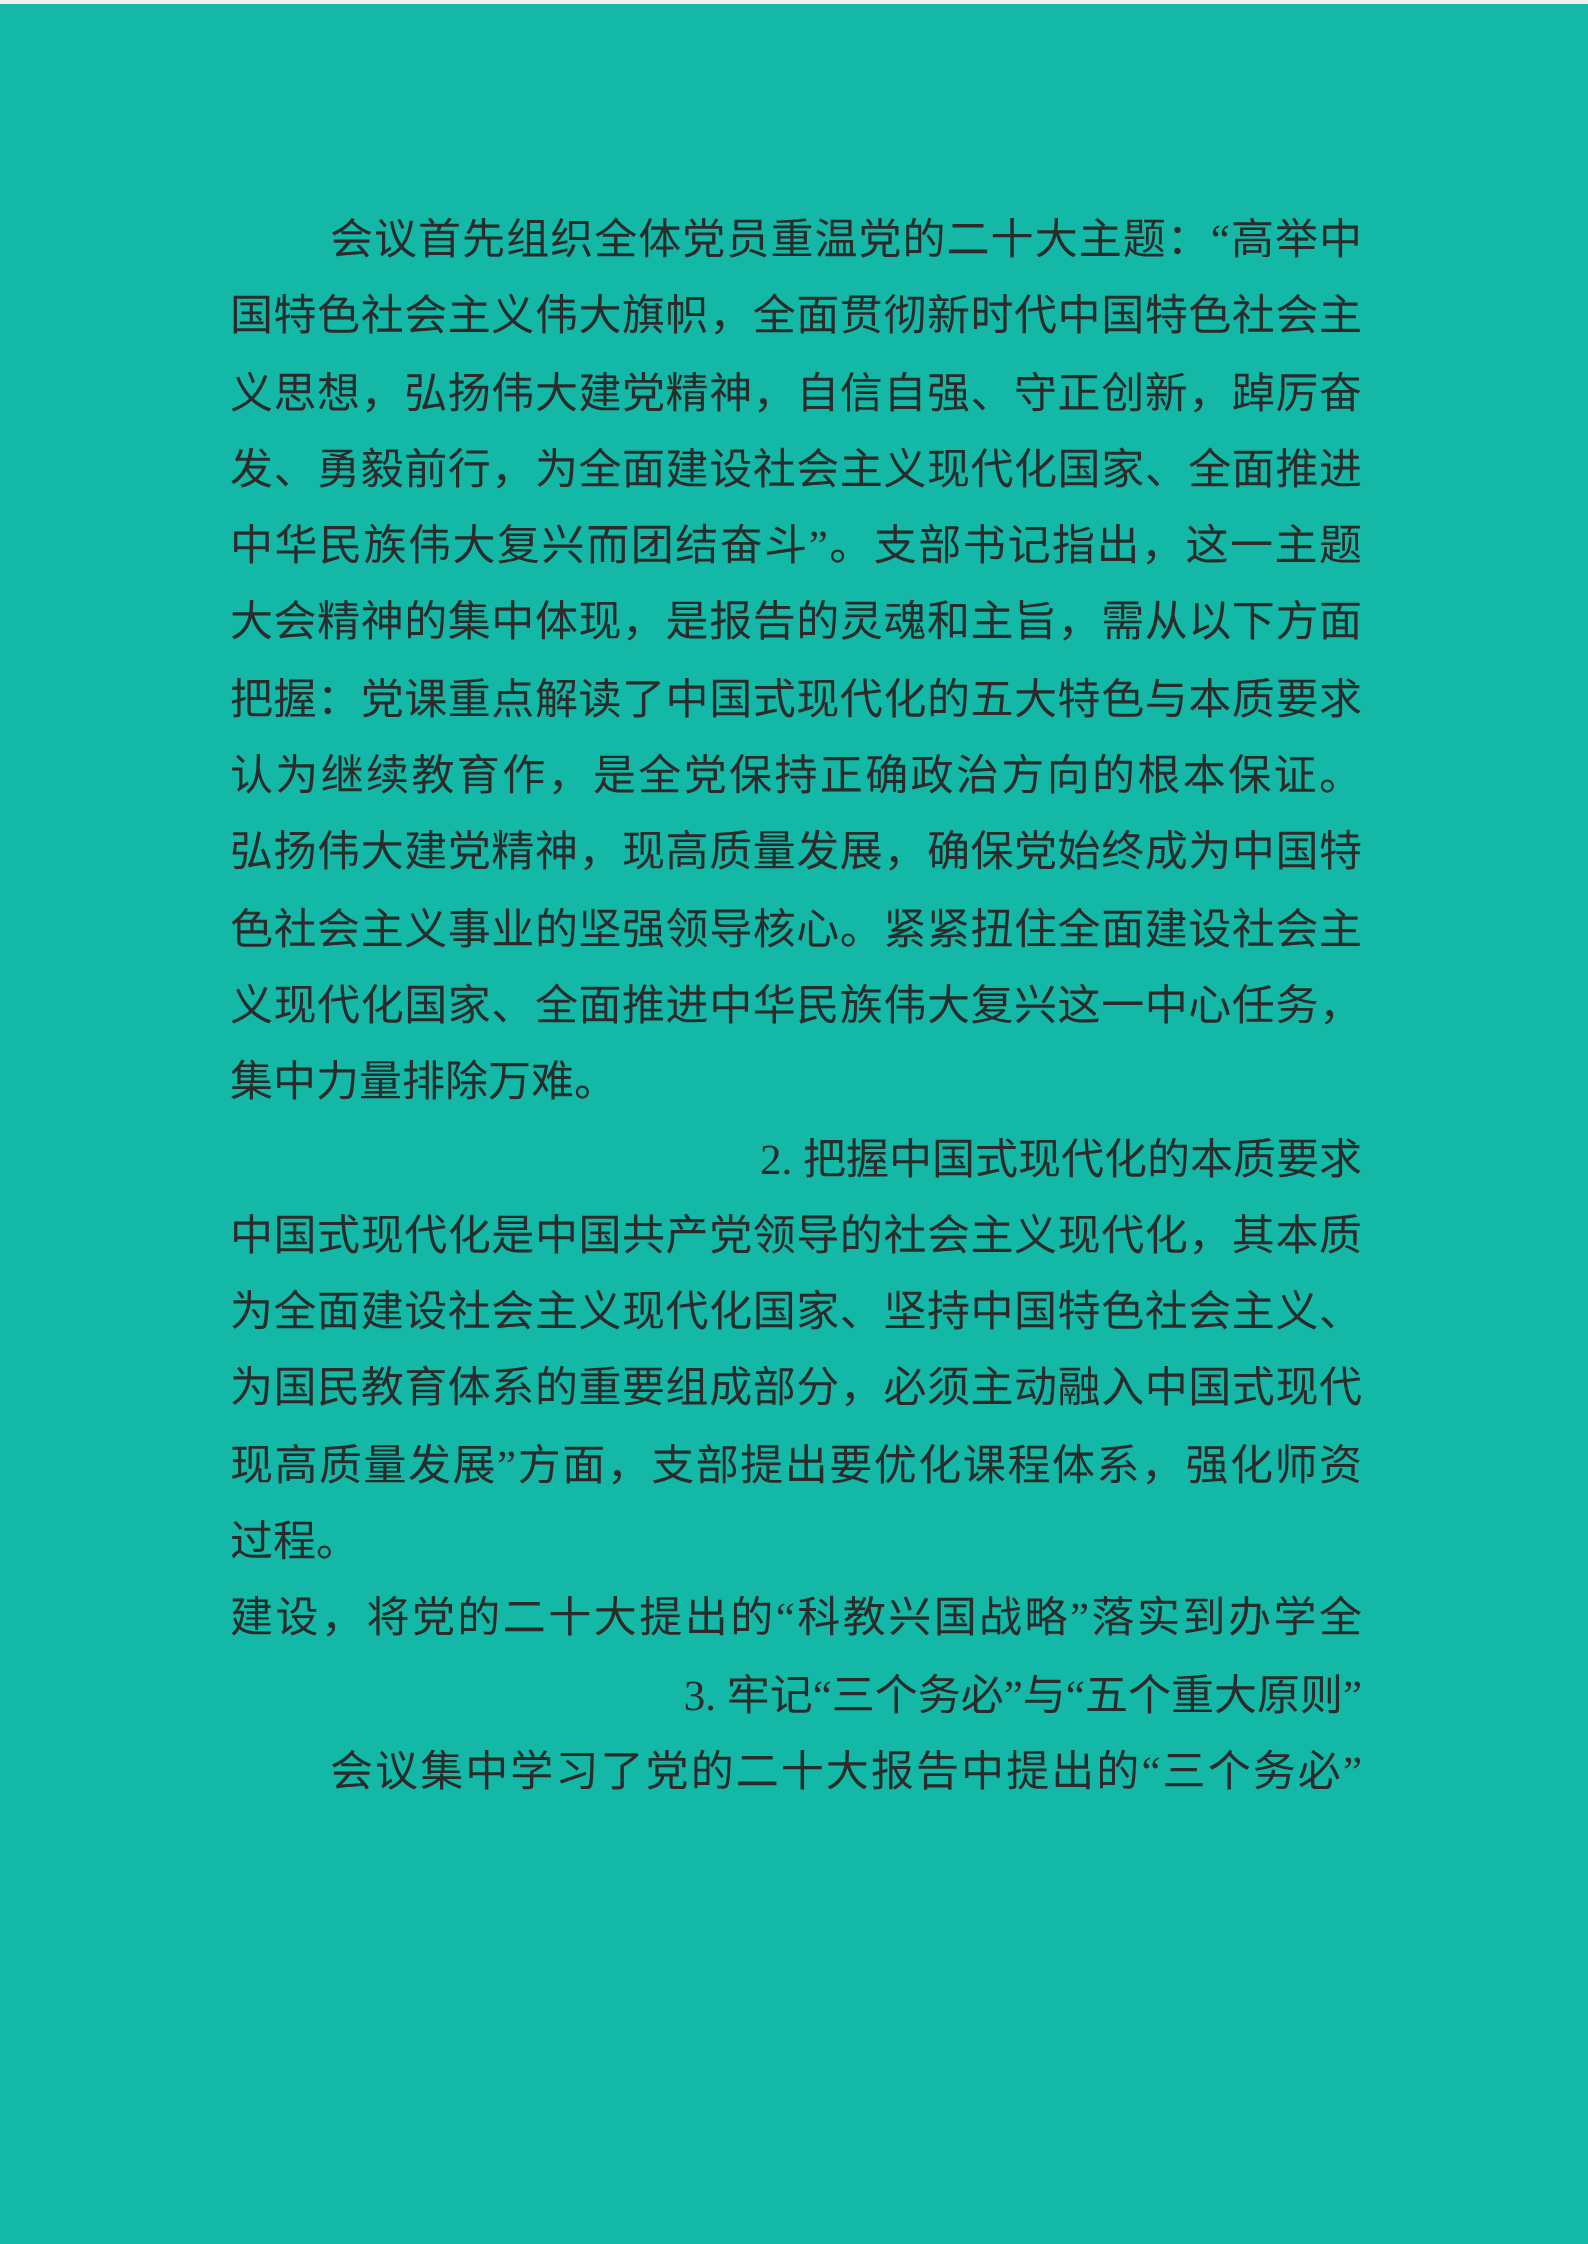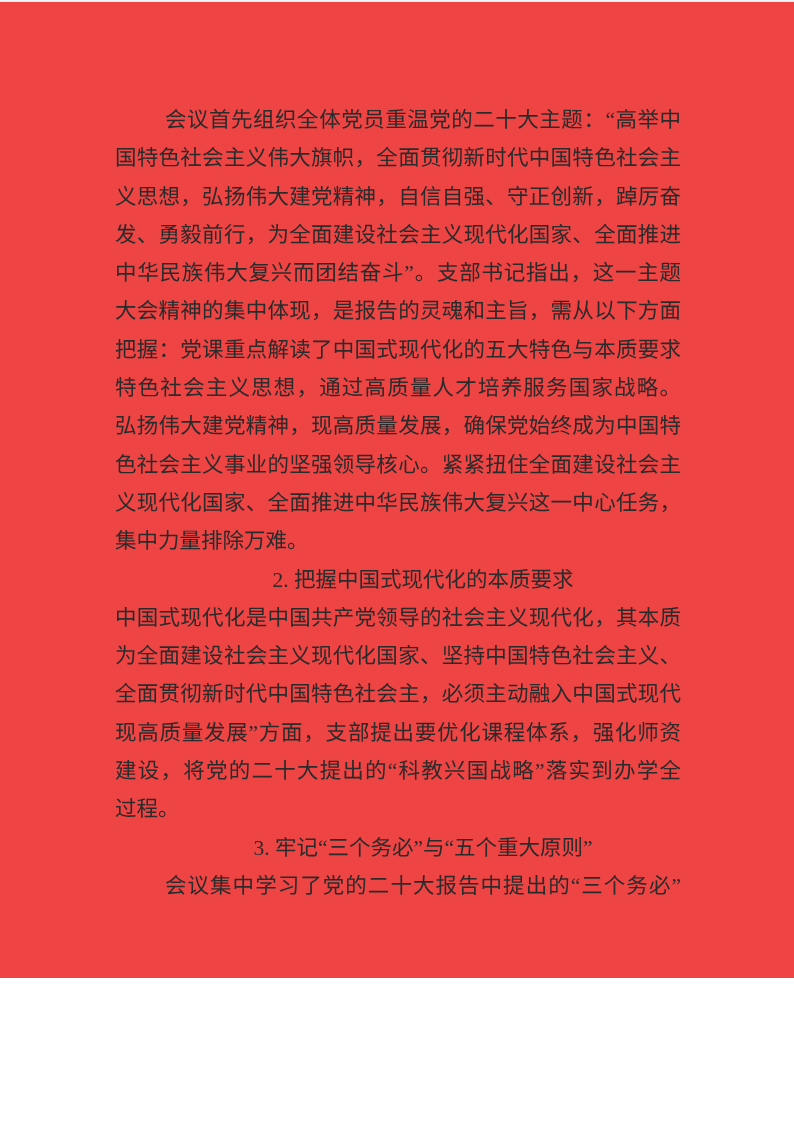--- a/index.html
+++ b/index.html
@@ -3,22 +3,22 @@
 <meta charset="utf-8">
 <style>
   html, body {
     margin: 0;
     padding: 0;
     background: #ffffff;
   }
   .page {
     position: relative;
     width: 794px;
-    height: 978px;
-    background: #ef4444;
+    height: 1122px;
+    background: #14b8a6;
     overflow: hidden;
     border-top: 2px solid #f0f0f0; 
     box-sizing: border-box;
   }
   .doc {
     position: absolute;
     left: 115px;
     top: 99px;
     width: 566px;
   }
@@ -34,43 +34,43 @@
   
   .j {
     text-align: justify;
     text-align-last: justify;
   }
   
   .ind {
     text-indent: 50px;
   }
   .heading {
-    text-align: center;
+    text-align: right;
   }
 </style>
 </head>
 <body>
 
 <div class="page">
   <div class="doc">
     <div class="line j ind">会议首先组织全体党员重温党的二十大主题：“高举中</div>
     <div class="line j">国特色社会主义伟大旗帜，全面贯彻新时代中国特色社会主</div>
     <div class="line j">义思想，弘扬伟大建党精神，自信自强、守正创新，踔厉奋</div>
     <div class="line j">发、勇毅前行，为全面建设社会主义现代化国家、全面推进</div>
     <div class="line j">中华民族伟大复兴而团结奋斗”。支部书记指出，这一主题是</div>
     <div class="line j">大会精神的集中体现，是报告的灵魂和主旨，需从以下方面</div>
     <div class="line j">把握：党课重点解读了中国式现代化的五大特色与本质要求</div>
-    <div class="line j">特色社会主义思想，通过高质量人才培养服务国家战略。</div>
+    <div class="line j">认为继续教育作，是全党保持正确政治方向的根本保证。</div>
     <div class="line j">弘扬伟大建党精神，现高质量发展，确保党始终成为中国特</div>
     <div class="line j">色社会主义事业的坚强领导核心。紧紧扭住全面建设社会主</div>
     <div class="line j">义现代化国家、全面推进中华民族伟大复兴这一中心任务，</div>
     <div class="line">集中力量排除万难。</div>
     <div class="line ind heading">2. 把握中国式现代化的本质要求</div>
     <div class="line j">中国式现代化是中国共产党领导的社会主义现代化，其本质</div>
     <div class="line j">为全面建设社会主义现代化国家、坚持中国特色社会主义、实</div>
-    <div class="line j">全面贯彻新时代中国特色社会主，必须主动融入中国式现代</div>
+    <div class="line j">为国民教育体系的重要组成部分，必须主动融入中国式现代</div>
     <div class="line j">现高质量发展”方面，支部提出要优化课程体系，强化师资</div>
+    <div class="line">过程。</div>
     <div class="line j">建设，将党的二十大提出的“科教兴国战略”落实到办学全</div>
-    <div class="line">过程。</div>
     <div class="line ind heading">3. 牢记“三个务必”与“五个重大原则”</div>
     <div class="line j ind">会议集中学习了党的二十大报告中提出的“三个务必”</div>
   </div>
 </div>
 
 </body></html>

